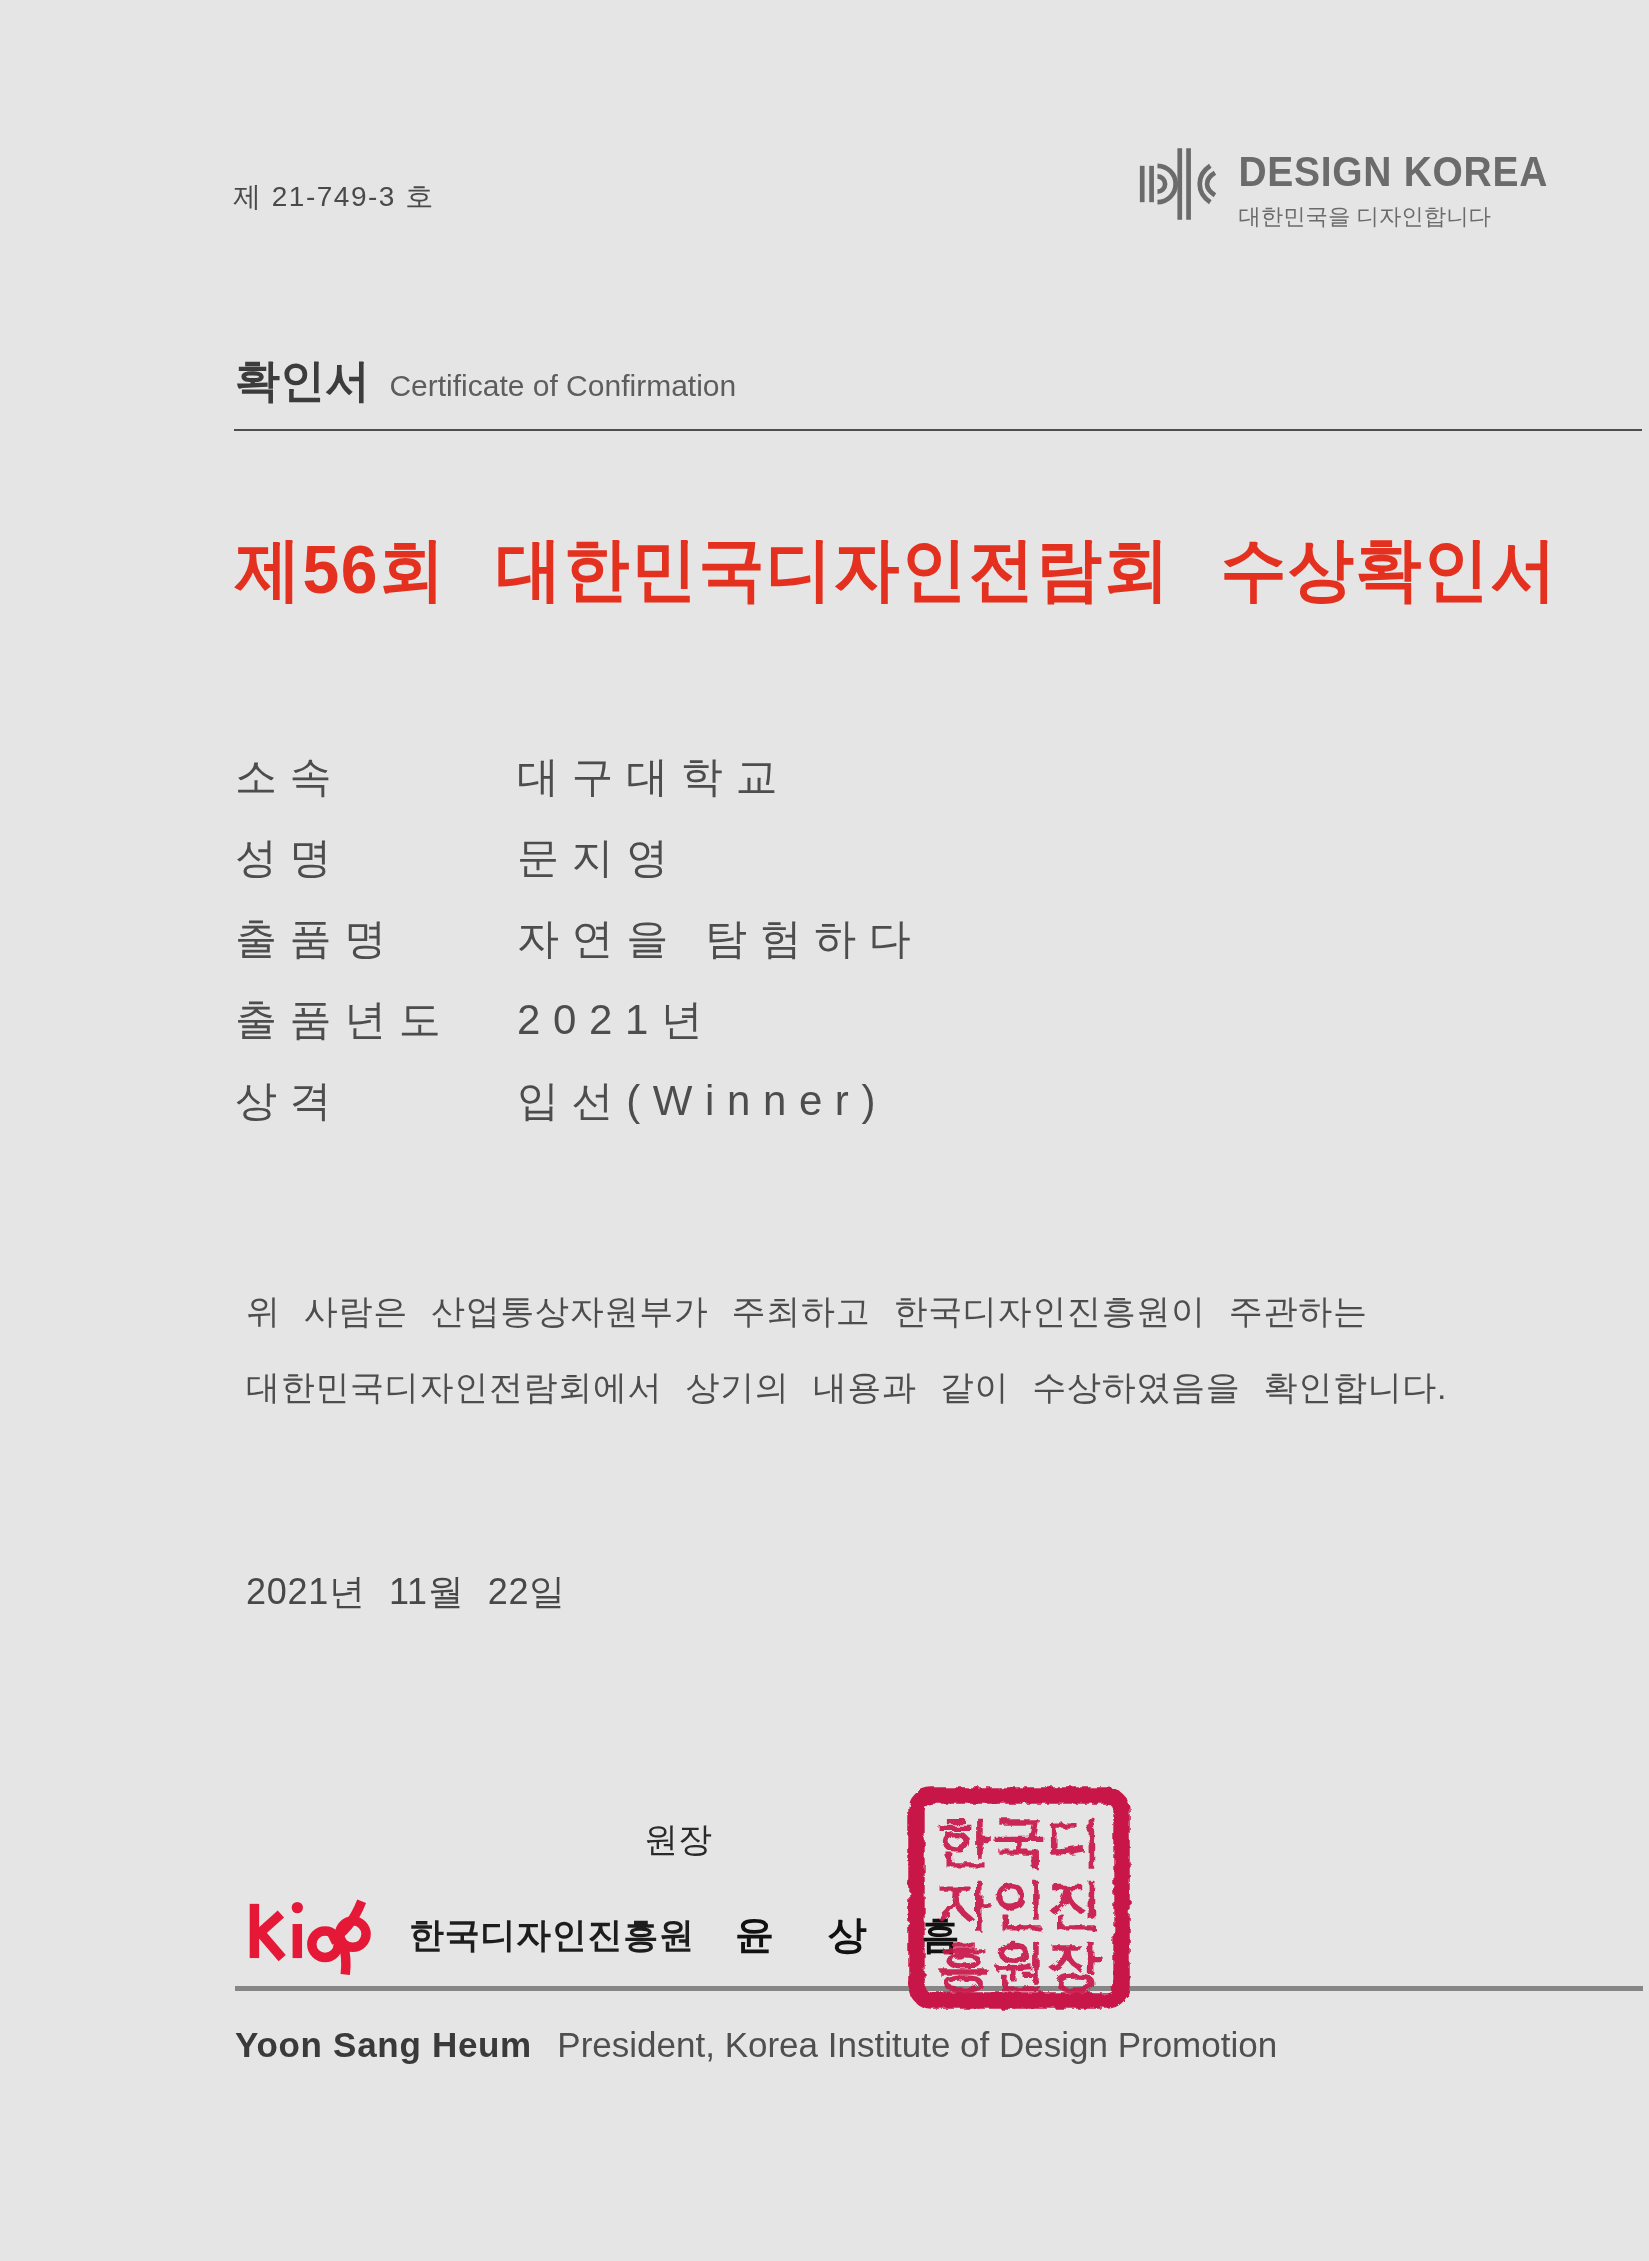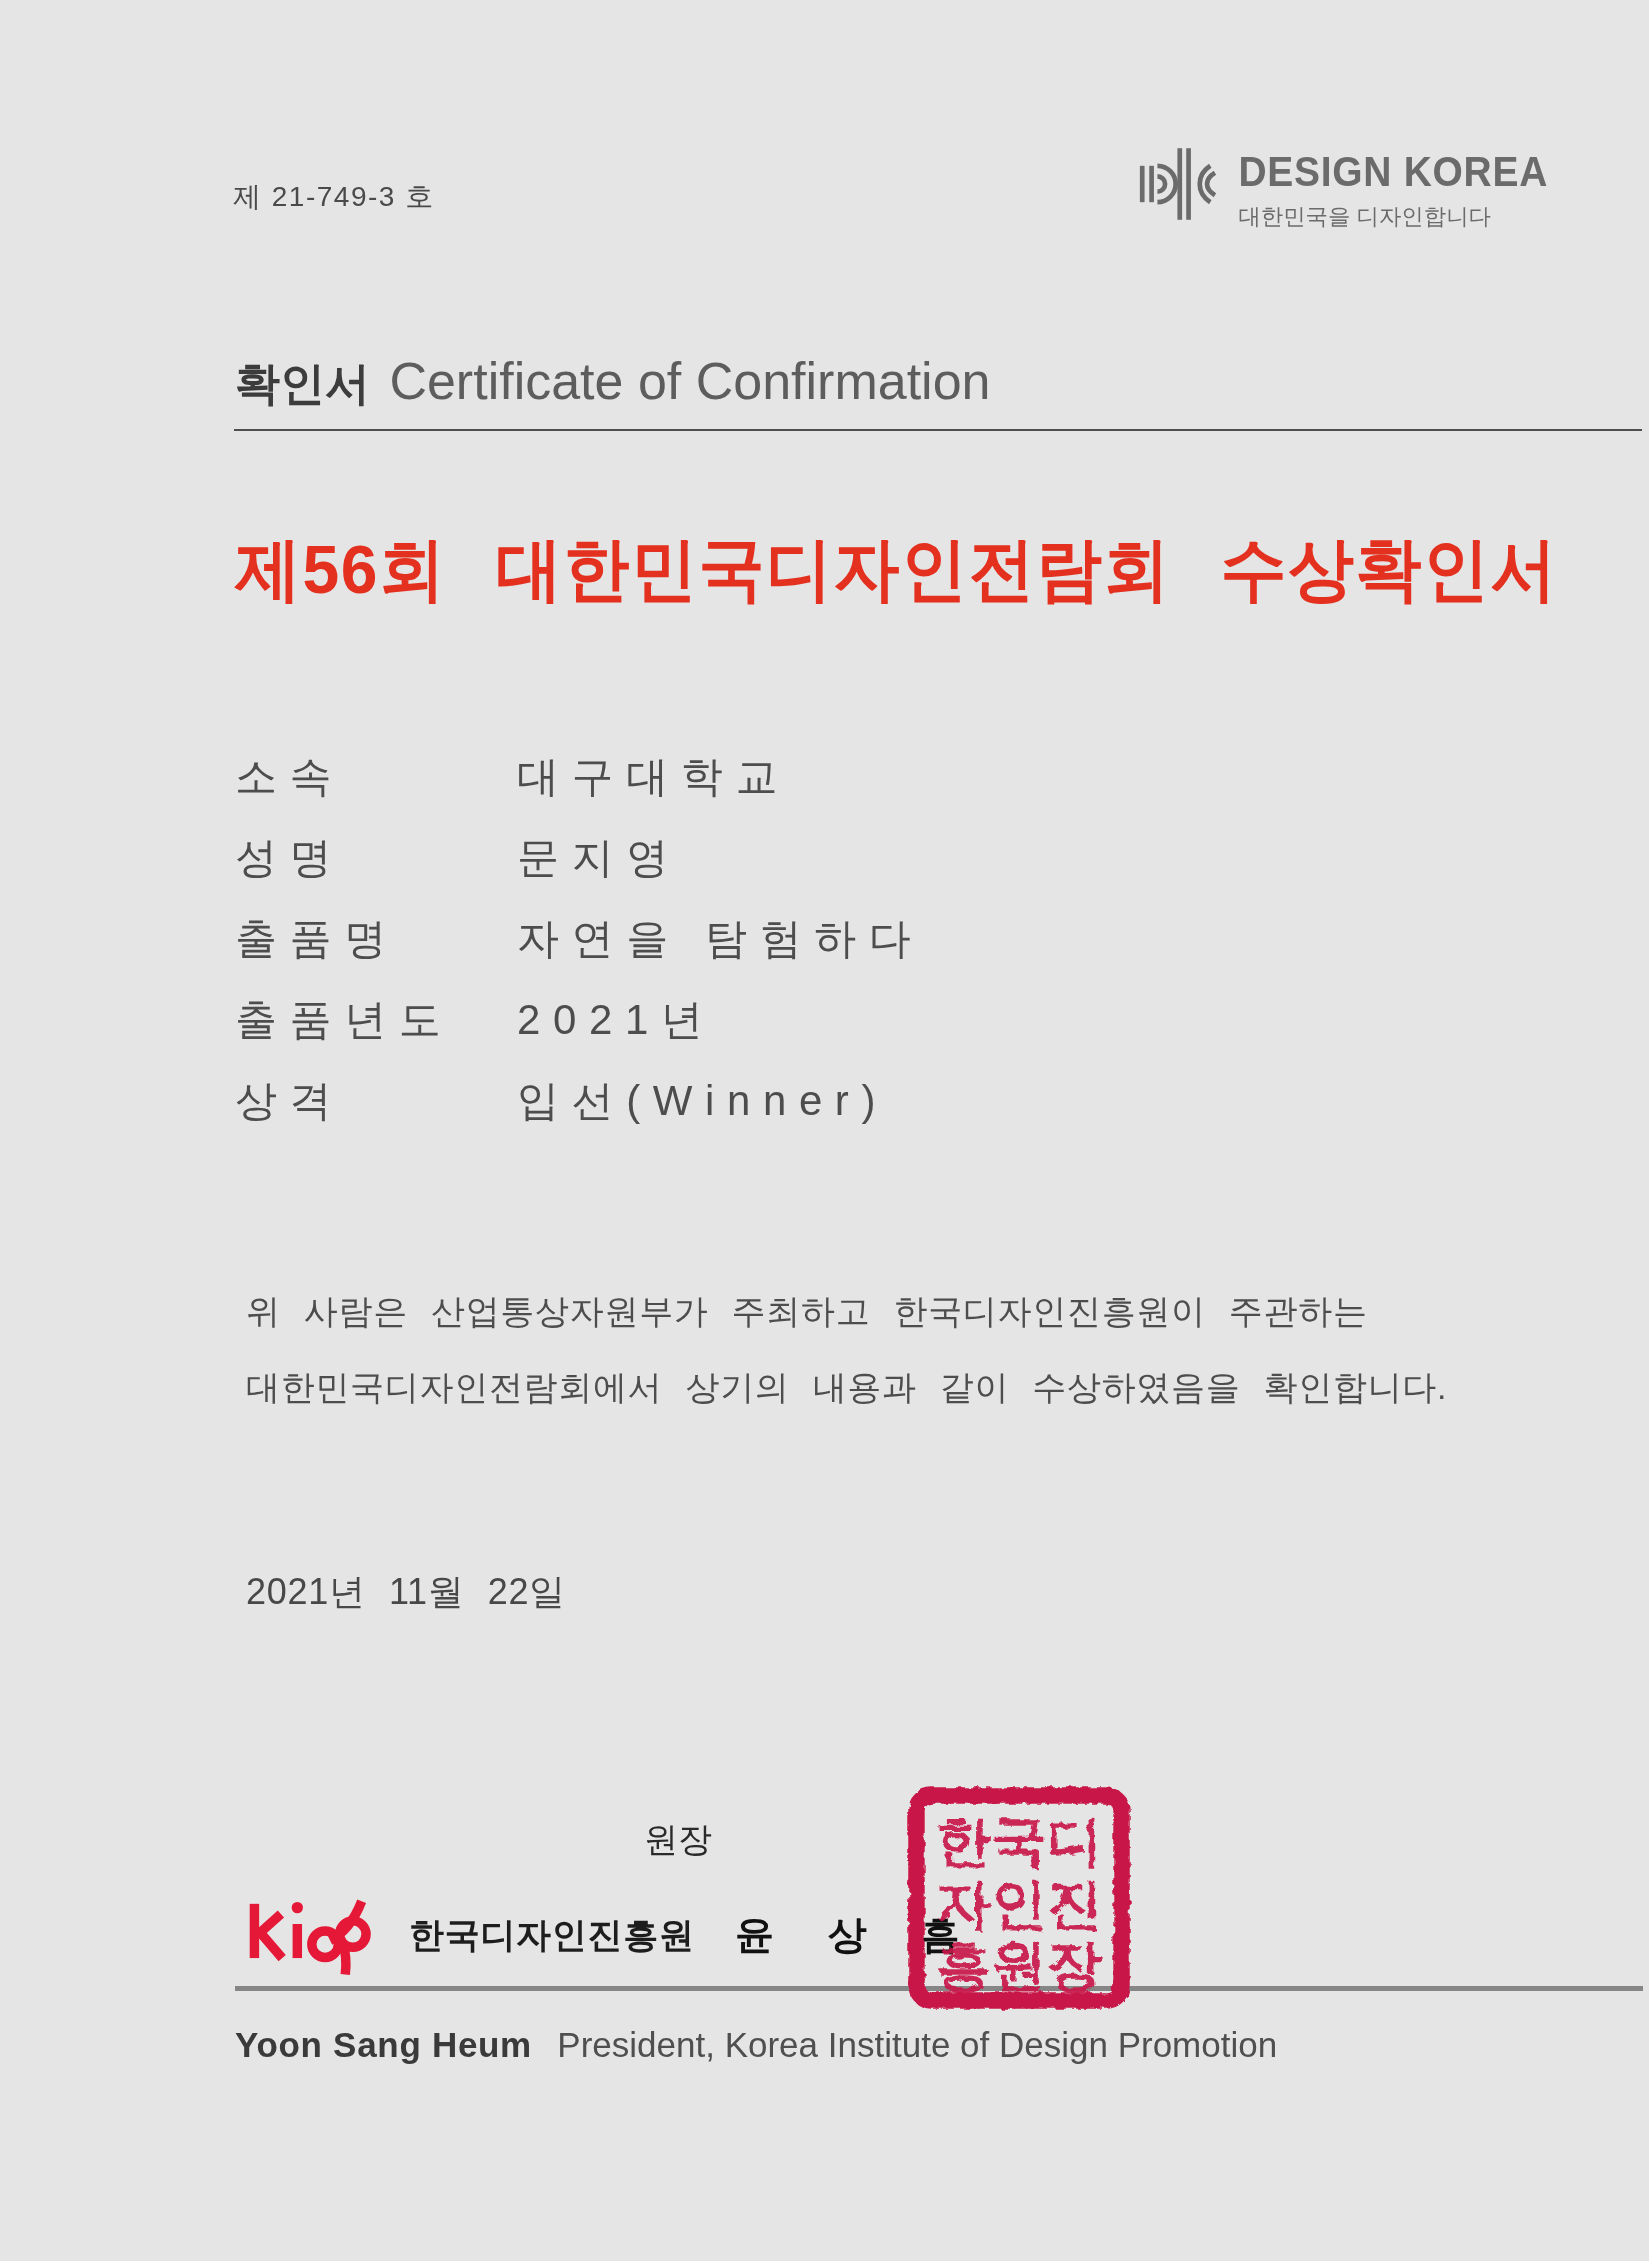--- a/index.html
+++ b/index.html
@@ -26,21 +26,21 @@
   .brand-name{
     font-size:39px;font-weight:bold;color:#6b6b6b;letter-spacing:0.7px;
     white-space:nowrap;line-height:1.05;
     transform:scaleY(1.08);transform-origin:top left;
   }
   .brand-tagline{font-size:22.4px;color:#6b6b6b;margin-top:10.5px;white-space:nowrap;}
 
   
   .heading{left:235px;top:351px;display:flex;align-items:baseline;white-space:nowrap;}
   .heading-ko{font-size:45px;font-weight:bold;color:#3c3c3c;margin-right:19.4px;}
-  .heading-en{font-size:52px;color:#5d5d5d;}
+  .heading-en{font-size:30px;color:#5d5d5d;}
   .heading-rule{left:234px;top:429px;width:1408px;height:2.2px;background:#4e4e4e;}
 
   
   .cert-title{
     left:235px;top:523px;
     font-size:66px;font-weight:bold;color:#e4301f;
     letter-spacing:1.5px;word-spacing:0.45em;white-space:nowrap;
     transform:scaleY(1.05);transform-origin:top left;
   }
 

